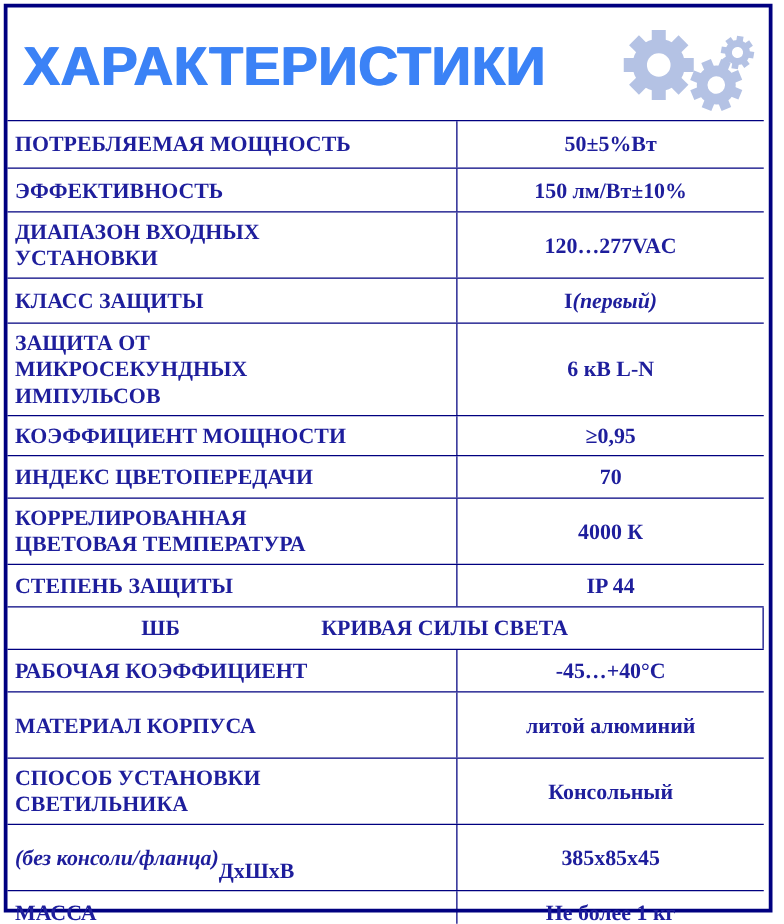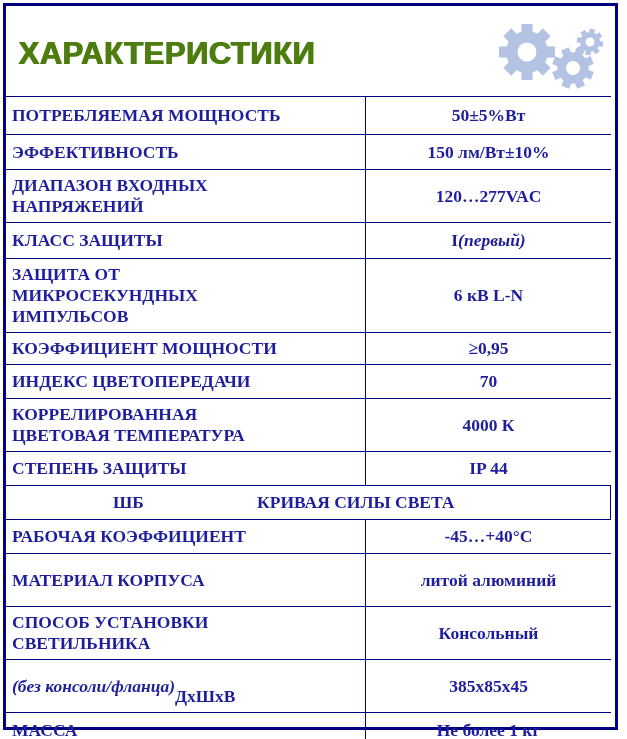--- a/index.html
+++ b/index.html
@@ -20,22 +20,22 @@
     height:90px;
     display:flex;
     justify-content:space-between;
     align-items:center;
     padding:0 8px 0 12px;
     box-sizing:border-box;
   }
   .title {
     font-family:"Liberation Sans", sans-serif;
     font-weight:bold;
-    font-size:31px;
-    color:#4d7c0f;
+    font-size:44px;
+    color:#3b82f6;
     letter-spacing:0.5px;
     text-shadow:1.3px 0 0 currentColor;
     white-space:nowrap;
     margin-top:6px;
   }
   .gears { flex:0 0 auto; margin-top:4px; }
 
   .spec-table {
     margin:0 4px 0 0;
     border-top:1px solid #000080;
@@ -131,21 +131,21 @@
           <span class="t">ЭФФЕКТИВНОСТЬ</span>
         </div>
       <div class="cell value">
           <span class="t">150 лм/Вт±10%</span>
         </div>
     </div>
 
     <div class="row">
       <div class="cell label">
           <span class="t">ДИАПАЗОН ВХОДНЫХ
-НАПРЯЖЕНИЙ</span>
+УСТАНОВКИ</span>
         </div>
       <div class="cell value">
           <span class="t">120…277VAC</span>
         </div>
     </div>
 
     <div class="row">
       <div class="cell label">
           <span class="t">КЛАСС ЗАЩИТЫ</span>
         </div>

